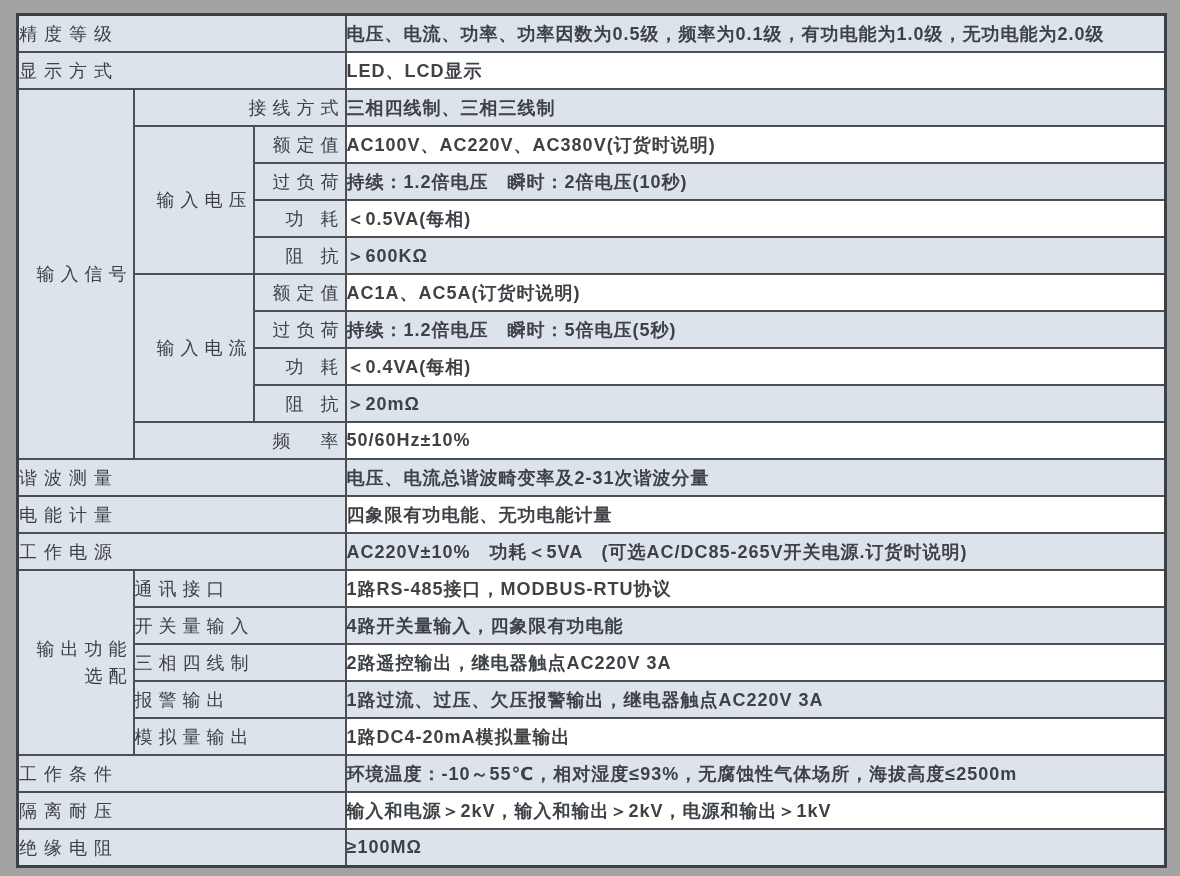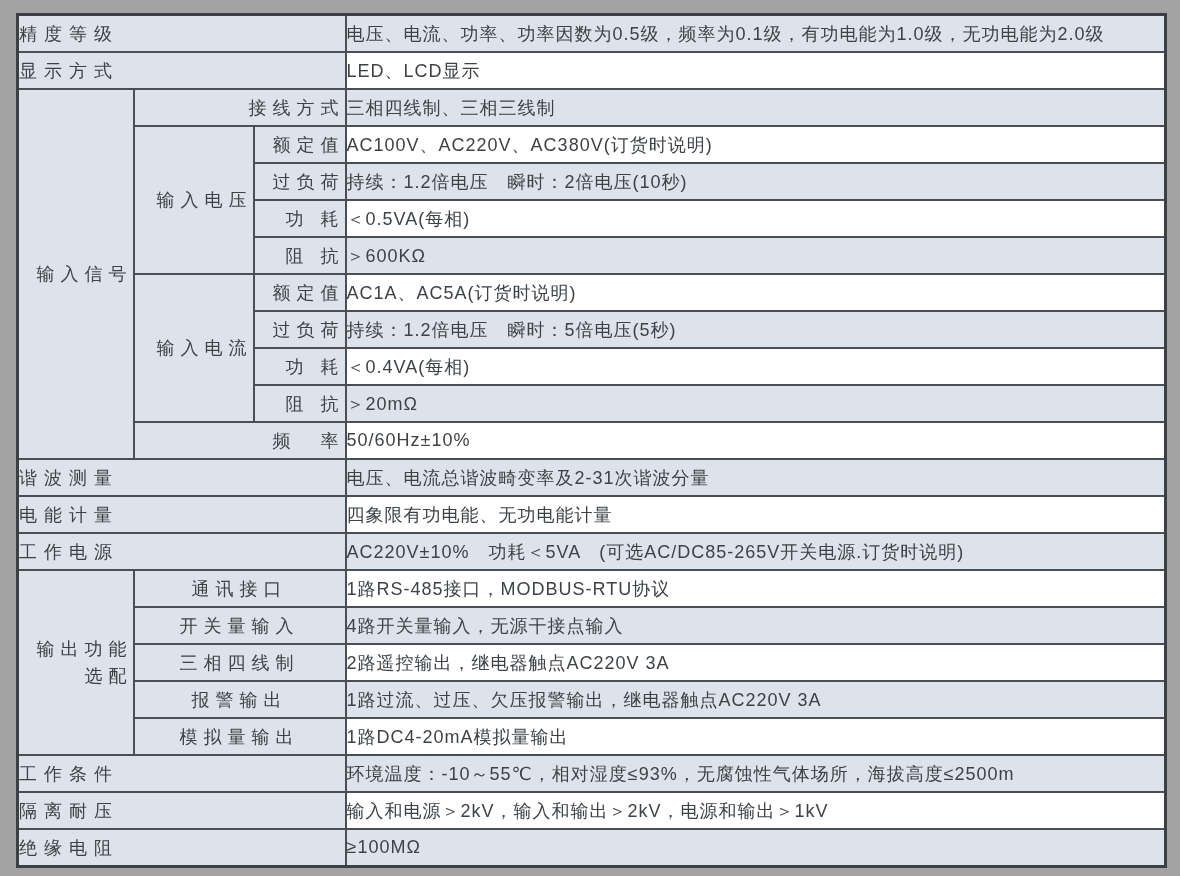--- a/index.html
+++ b/index.html
@@ -50,26 +50,26 @@
   }
   .labc {            
     text-align: right;
     letter-spacing: 6px;
     font-size: 19px;
   }
   .labl {            
     padding-left: 15px;
     letter-spacing: 6px;
     font-size: 19px;
-    text-align: center;
   }
   .val {
     padding-left: 11px;
     font-size: 17.5px;
     letter-spacing: 1px;
+    font-weight: bold;
   }
   .twoline { line-height: 1.45; }
 </style>
 </head>
 <body>
 
 <div class="page">
   <table class="spec">
     <colgroup>
       <col style="width:116px">
@@ -152,21 +152,21 @@
     <tr>
       <td rowspan="5" class="lab labc twoline">
         <div>输出功能</div>
         <div>选配</div>
       </td>
       <td colspan="2" class="lab labl">通讯接口</td>
       <td class="val vwhite">1路RS-485接口，MODBUS-RTU协议</td>
     </tr>
     <tr>
       <td colspan="2" class="lab labl">开关量输入</td>
-      <td class="val vblue">4路开关量输入，无源干接点输入</td>
+      <td class="val vblue">4路开关量输入，四象限有功电能</td>
     </tr>
     <tr>
       <td colspan="2" class="lab labl">三相四线制</td>
       <td class="val vwhite">2路遥控输出，继电器触点AC220V 3A</td>
     </tr>
     <tr>
       <td colspan="2" class="lab labl">报警输出</td>
       <td class="val vblue">1路过流、过压、欠压报警输出，继电器触点AC220V 3A</td>
     </tr>
     <tr>

